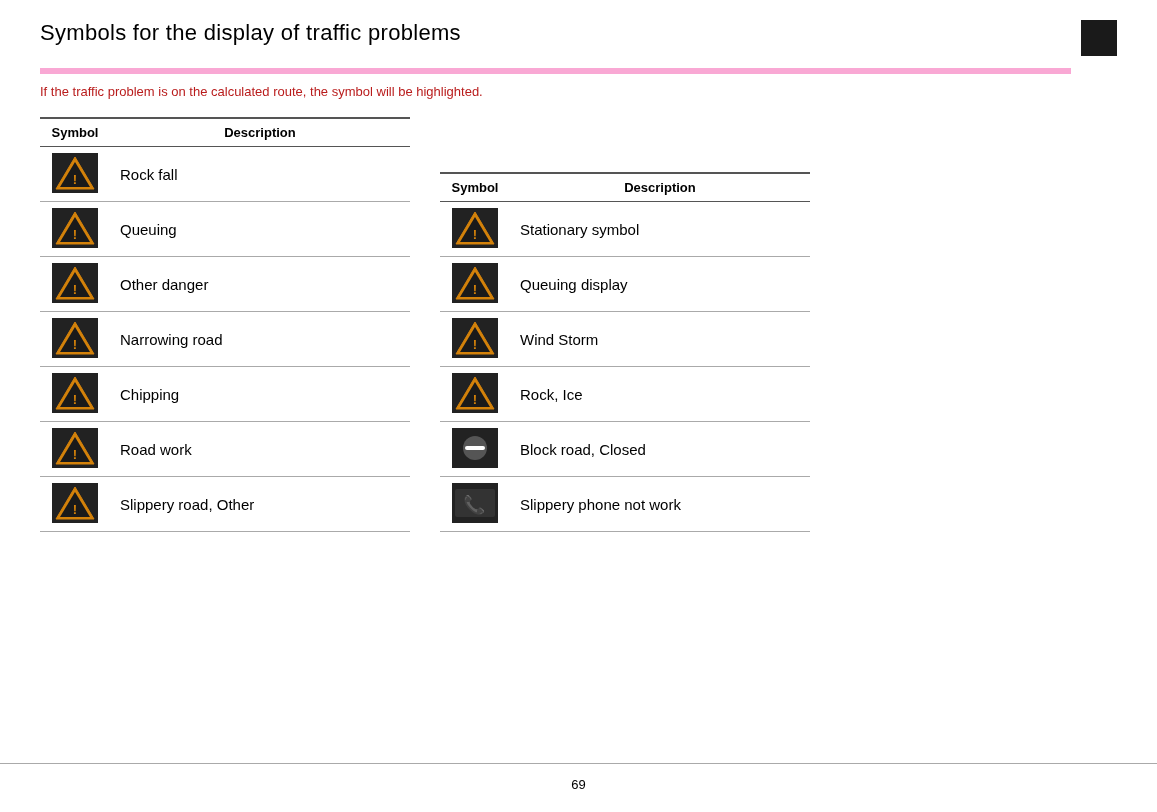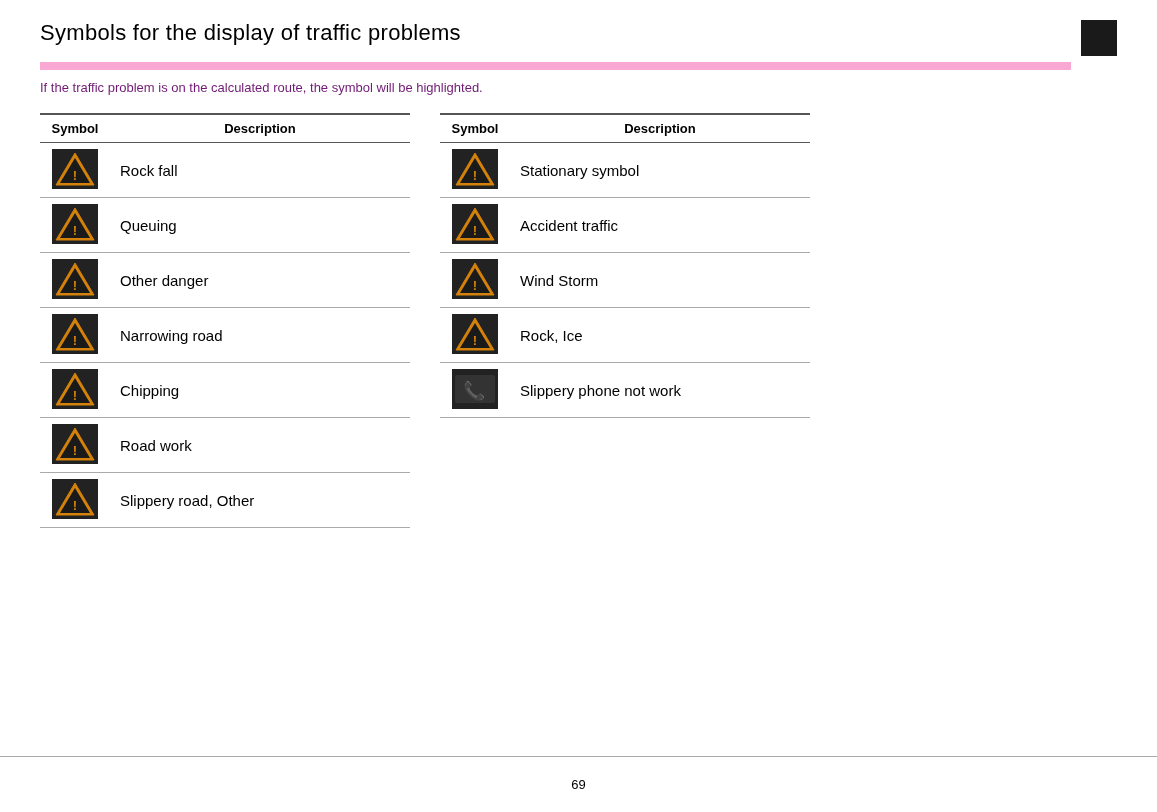--- a/index.html
+++ b/index.html
@@ -17,43 +17,43 @@
       display: flex;
       align-items: flex-start;
       justify-content: space-between;
       margin-bottom: 10px;
     }
 
     .page-title {
       font-size: 22px;
       font-weight: normal;
       letter-spacing: 0.3px;
-      border-bottom: 8px solid #f9a8d4;
-      padding-bottom: 16px;
+      border-bottom: 6px solid #f9a8d4;
+      padding-bottom: 22px;
       flex: 1;
     }
 
     .corner-box {
       width: 36px;
       height: 36px;
       background: #1a1a1a;
       flex-shrink: 0;
       margin-left: 10px;
     }
 
     .subtitle {
       font-size: 13px;
       margin-bottom: 18px;
-      color: #701a75;
+      color: #b91c1c;
     }
 
     .tables-container {
       display: flex;
       gap: 0;
-      align-items: flex-start;
+      align-items: flex-end;
     }
 
     .traffic-table {
       border-collapse: collapse;
       width: 370px;
     }
 
     .traffic-table th {
       font-size: 13px;
       font-weight: bold;
@@ -95,21 +95,21 @@
       width: 30px;
     }
 
     .page-footer {
       position: fixed;
       bottom: 20px;
       left: 0;
       width: 1157px;
       text-align: center;
       border-top: 1px solid #aaa;
-      padding-top: 20px;
+      padding-top: 13px;
       font-size: 13px;
     }
   </style>
 </head>
 <body>
 
 <div class="page-header">
   <div class="page-title">Symbols for the display of traffic problems</div>
   <div class="corner-box"></div>
 </div>
@@ -247,21 +247,21 @@
       <tr>
         <td class="symbol-cell">
           <div class="symbol-img">
             <svg width="44" height="38" viewBox="0 0 44 38">
               <polygon points="22,3 41,35 3,35" fill="#d4820a" stroke="#d4820a" stroke-width="1"></polygon>
               <polygon points="22,8 37,33 7,33" fill="#1a1a1a"></polygon>
               <text x="22" y="30" text-anchor="middle" fill="#d4820a" font-size="13" font-weight="bold">!</text>
             </svg>
           </div>
         </td>
-        <td class="desc-cell">Accident traffic</td>
+        <td class="desc-cell">Queuing display</td>
       </tr>
 
       <tr>
         <td class="symbol-cell">
           <div class="symbol-img">
             <svg width="44" height="38" viewBox="0 0 44 38">
               <polygon points="22,3 41,35 3,35" fill="#d4820a" stroke="#d4820a" stroke-width="1"></polygon>
               <polygon points="22,8 37,33 7,33" fill="#1a1a1a"></polygon>
               <text x="22" y="30" text-anchor="middle" fill="#d4820a" font-size="13" font-weight="bold">!</text>
             </svg>
@@ -276,20 +276,32 @@
             <svg width="44" height="38" viewBox="0 0 44 38">
               <polygon points="22,3 41,35 3,35" fill="#d4820a" stroke="#d4820a" stroke-width="1"></polygon>
               <polygon points="22,8 37,33 7,33" fill="#1a1a1a"></polygon>
               <text x="22" y="30" text-anchor="middle" fill="#d4820a" font-size="13" font-weight="bold">!</text>
             </svg>
           </div>
         </td>
         <td class="desc-cell">Rock, Ice</td>
       </tr>
 
+      <tr>
+        <td class="symbol-cell">
+          <div class="symbol-img">
+            <svg width="44" height="38" viewBox="0 0 44 38">
+              <rect x="2" y="5" width="40" height="28" rx="2" fill="#222"></rect>
+              <circle cx="22" cy="19" r="12" fill="#555"></circle>
+              <rect x="12" y="17" width="20" height="4" rx="2" fill="#fff"></rect>
+            </svg>
+          </div>
+        </td>
+        <td class="desc-cell">Block road, Closed</td>
+      </tr>
 
       <tr>
         <td class="symbol-cell">
           <div class="symbol-img">
             <svg width="44" height="38" viewBox="0 0 44 38">
               <rect x="2" y="5" width="40" height="28" rx="2" fill="#333"></rect>
               <text x="22" y="27" text-anchor="middle" fill="#bbb" font-size="18">📞</text>
             </svg>
           </div>
         </td>

